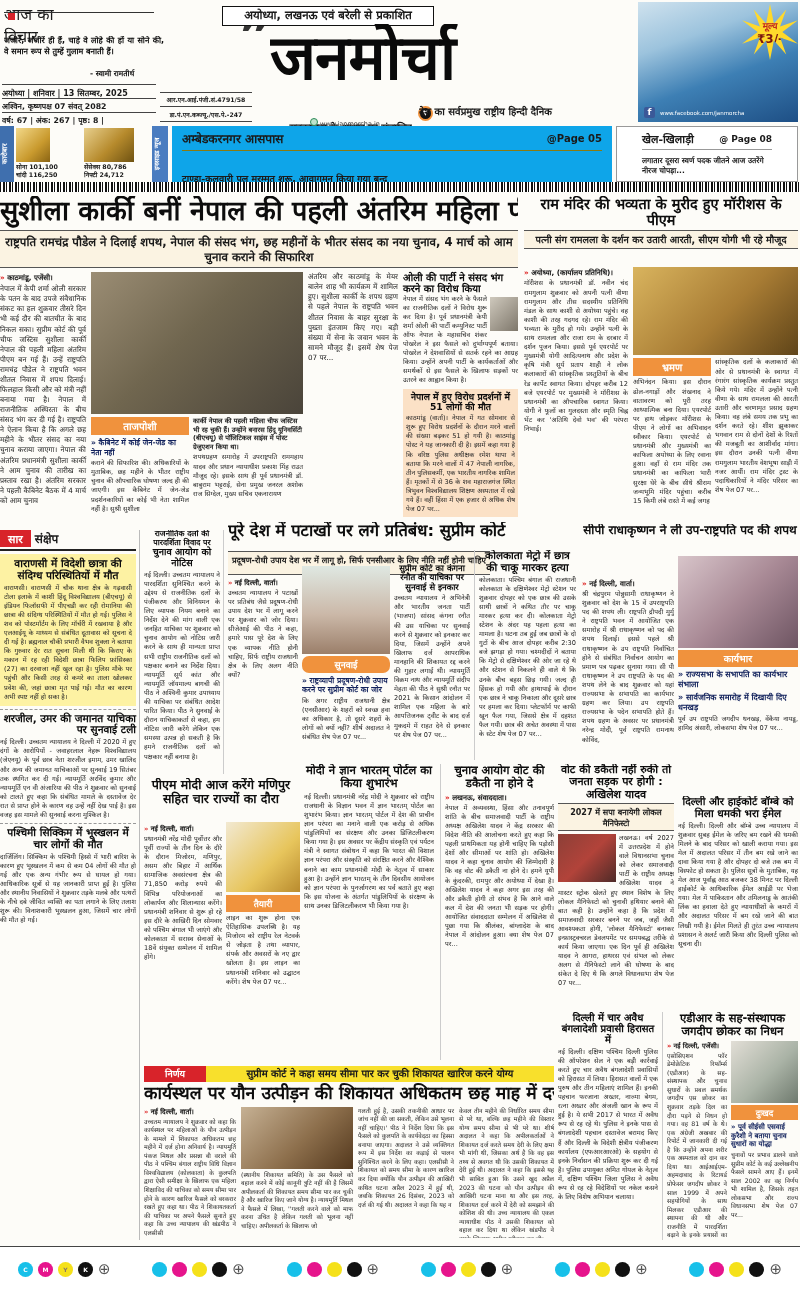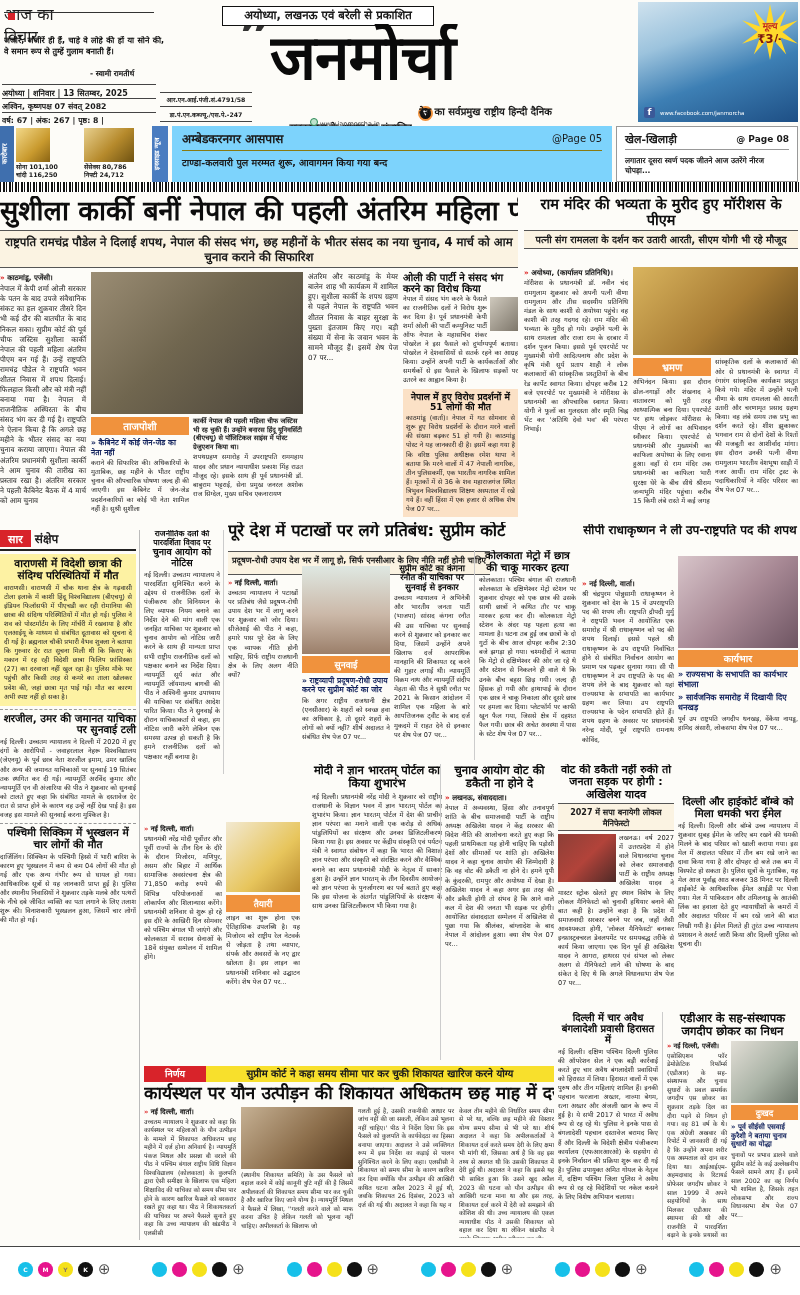--- a/index.html
+++ b/index.html
@@ -66,28 +66,28 @@
     <div class="abs" style="left:16px;top:37px;width:56px;font-size:6.3px;font-weight:bold;line-height:1.3;">
       <div>सोना 101,100</div>
       <div>चांदी 116,250</div>
     </div>
     <div class="abs ph" style="left:84px;top:2px;width:50px;height:34px;background:linear-gradient(135deg,#e8d08e,#b68a2c 55%,#6e5212);"></div>
     <div class="abs" style="left:84px;top:37px;width:64px;font-size:6.3px;font-weight:bold;line-height:1.3;">
       <div>सेंसेक्स 80,786</div>
       <div>निफ्टी 24,712</div>
     </div>
     <div class="abs vlabel" style="left:152px;top:0;width:16px;height:56px;font-size:6.5px;background:#4a7cc0;">इनसाइड न्यूज</div>
-    <div class="abs" style="left:172px;top:0;width:440px;height:56px;background:#7dd3fc;padding:4px 10px;">
+    <div class="abs" style="left:172px;top:0;width:440px;height:56px;background:#0ea5e9;padding:4px 10px;">
       <div style="display:flex;justify-content:space-between;align-items:center;border-bottom:1px solid #8a7a10;padding-bottom:3px;">
         <span style="font-weight:bold;font-size:12px;">अम्बेडकरनगर आसपास</span>
-        <span style="font-weight:normal;font-size:10px;">@Page 05</span>
-      </div>
-      <div style="font-size:9.5px;font-weight:bold;margin-top:5px;">टाण्डा-कलवारी पुल मरम्मत शुरू, आवागमन किया गया बन्द</div>
-    </div>
-    <div class="abs pstripbox" style="left:616px;top:0;width:182px;height:56px;padding:4px 8px;">
+        <span style="font-weight:bold;font-size:10px;">@Page 05</span>
+      </div>
+      <div style="font-size:9.5px;font-weight:bold;margin-top:21px;">टाण्डा-कलवारी पुल मरम्मत शुरू, आवागमन किया गया बन्द</div>
+    </div>
+    <div class="abs pstripbox" style="left:616px;top:0;width:182px;height:56px;padding:4px 25px;">
       <div style="display:flex;justify-content:space-between;align-items:center;border-bottom:1px solid #999;padding-bottom:3px;">
         <span style="font-weight:bold;font-size:11px;">खेल-खिलाड़ी</span>
         <span style="font-weight:bold;font-size:9px;">@ Page 08</span>
       </div>
       <div style="font-size:7.5px;font-weight:bold;margin-top:5px;">लगातार दूसरा स्वर्ण पदक जीतने आज उतरेंगे नीरज चोपड़ा...</div>
     </div>
   </div>
   <div class="abs" style="left:0;top:182px;width:800px;height:10px;background:repeating-linear-gradient(90deg,#111 0 1px,#fff 1px 3px,#111 3px 5px,#fff 5px 6px);"></div>
 
   <div class="abs" style="left:0;top:196px;width:518px;height:324px;">
@@ -178,21 +178,21 @@
   </div>
 
   <div class="abs subbar" style="left:228px;top:551px;width:262px;height:24px;font-size:8.2px;padding:2px;">प्रदूषण-रोधी उपाय देश भर में लागू हो, सिर्फ एनसीआर के लिए नीति नहीं होनी चाहिए</div>
   <div class="abs hl" style="left:228px;top:522px;width:356px;height:26px;font-size:16.5px;white-space:nowrap;">पूरे देश में पटाखों पर लगे प्रतिबंध: सुप्रीम कोर्ट</div>
   <div class="abs" style="left:228px;top:578px;width:70px;height:182px;">
     <div class="dl" style="font-size:6.8px;"><span class="mk">»</span> <span>नई दिल्ली, वार्ता।</span></div>
     <div class="body-s jt">उच्चतम न्यायालय ने पटाखों पर प्रतिबंध जैसे प्रदूषण-रोधी उपाय देश भर में लागू करने पर शुक्रवार को जोर दिया। सीजेआई की पीठ ने कहा, हमारे पास पूरे देश के लिए एक व्यापक नीति होनी चाहिए, सिर्फ राष्ट्रीय राजधानी क्षेत्र के लिए अलग नीति क्यों?</div>
   </div>
   <div class="abs ph" style="left:302px;top:566px;width:88px;height:88px;background:linear-gradient(180deg,#dfe8e2 0%,#cbb8a8 55%,#9b7f6a 100%);"></div>
   <div class="abs" style="left:302px;top:656px;width:88px;height:104px;">
-    <div class="obox" style="font-size:9px;">सुनवाई</div>
+    <div class="obox" style="font-size:9px;border-radius:7px;">सुनवाई</div>
     <div class="oh">» राष्ट्रव्यापी प्रदूषण-रोधी उपाय करने पर सुप्रीम कोर्ट का जोर</div>
     <div class="body-s jt">कि अगर राष्ट्रीय राजधानी क्षेत्र (एनसीआर) के शहरों को स्वच्छ हवा का अधिकार है, तो दूसरे शहरों के लोगों को क्यों नहीं? शीर्ष अदालत ने संबंधित शेष पेज 07 पर...</div>
   </div>
   <div class="abs" style="left:394px;top:564px;width:76px;height:196px;">
     <div class="hl" style="font-size:8.4px;text-align:center;">सुप्रीम कोर्ट का कंगना रनौत की याचिका पर सुनवाई से इनकार</div>
     <div class="body-s jt" style="margin-top:2px;">उच्चतम न्यायालय ने अभिनेत्री और भारतीय जनता पार्टी (भाजपा) सांसद कंगना रनौत की उस याचिका पर सुनवाई करने से शुक्रवार को इनकार कर दिया, जिसमें उन्होंने अपने खिलाफ दर्ज आपराधिक मानहानि की शिकायत रद्द करने की गुहार लगाई थी। न्यायमूर्ति विक्रम नाथ और न्यायमूर्ति संदीप मेहता की पीठ ने सुश्री रनौत पर 2021 के किसान आंदोलन में शामिल एक महिला के बारे आपत्तिजनक ट्वीट के बाद दर्ज मुकदमे में राहत देने से इनकार पर शेष पेज 07 पर...</div>
   </div>
 
   <div class="abs" style="left:474px;top:550px;width:102px;height:210px;border-left:1px solid #ccc;padding-left:4px;">
     <div class="hl" style="font-size:10.5px;text-align:center;">कोलकाता मेट्रो में छात्र की चाकू मारकर हत्या</div>
@@ -210,31 +210,32 @@
     <div class="oh" style="font-size:8px;">» राज्यसभा के सभापति का कार्यभार संभाला</div>
     <div class="oh" style="font-size:8px;">» सार्वजनिक समारोह में दिखायी दिए धनखड़</div>
     <div class="body-s jt">पूर्व उप राष्ट्रपति जगदीप धनखड़, वेंकैया नायडू, हामिद अंसारी, लोकसभा शेष पेज 07 पर...</div>
   </div>
 
   <div class="abs" style="left:678px;top:796px;width:120px;height:246px;">
     <div class="hl" style="font-size:10.5px;text-align:center;">दिल्ली और हाईकोर्ट बॉम्बे को मिला धमकी भरा ईमेल</div>
     <div class="body-s jt" style="margin-top:2px;">नई दिल्ली। दिल्ली और बॉम्बे उच्च न्यायालय में शुक्रवार सुबह ईमेल के जरिए बम रखने की धमकी मिलने के बाद परिसर को खाली कराया गया। इस मेल में अदालत परिसर में तीन बम रखे जाने का दावा किया गया है और दोपहर दो बजे तक बम में विस्फोट हो सकता है। पुलिस सूत्रों के मुताबिक, यह मेल आज पूर्वाह्न आठ बजकर 38 मिनट पर दिल्ली हाईकोर्ट के आधिकारिक ईमेल आईडी पर भेजा गया। मेल में पाकिस्तान और तमिलनाडु के आतंकी लिंक का हवाला देते हुए न्यायाधीशों के कमरों में और अदालत परिसर में बम रखे जाने की बात लिखी गयी है। ईमेल मिलते ही तुरंत उच्च न्यायालय प्रशासन ने अलर्ट जारी किया और दिल्ली पुलिस को सूचना दी।</div>
   </div>
 
+  <div class="abs hl" style="left:144px;top:778px;width:154px;height:42px;font-size:12.5px;text-align:center;">पीएम मोदी आज करेंगे मणिपुर सहित चार राज्यों का दौरा</div>
   <div class="abs" style="left:144px;top:824px;width:78px;height:240px;">
     <div class="dl" style="font-size:6.8px;"><span class="mk">»</span> <span>नई दिल्ली, वार्ता।</span></div>
     <div class="body-s jt">प्रधानमंत्री नरेंद्र मोदी पूर्वोत्तर और पूर्वी राज्यों के तीन दिन के दौरे के दौरान मिजोरम, मणिपुर, असम और बिहार में आर्थिक सामाजिक अवसंरचना क्षेत्र की 71,850 करोड़ रुपये की विभिन्न परियोजनाओं का लोकार्पण और शिलान्यास करेंगे। प्रधानमंत्री शनिवार से शुरू हो रहे इस दौरे के आखिरी दिन सोमवार को पश्चिम बंगाल भी जाएंगे और कोलकाता में सरास्व सेनाओं के 18वें संयुक्त सम्मेलन में शामिल होंगे।</div>
   </div>
   <div class="abs" style="left:226px;top:822px;width:74px;height:242px;">
     <div class="ph" style="width:74px;height:70px;background:linear-gradient(135deg,#f2e9d2 0%,#e7c55c 60%,#b98b2e 100%);"></div>
     <div class="obox" style="font-size:9px;margin-top:3px;">तैयारी</div>
     <div class="body-s jt" style="margin-top:2px;">लाइन का शुरू होना एक ऐतिहासिक उपलब्धि है। यह मिजोरम को राष्ट्रीय रेल नेटवर्क से जोड़ता है तथा व्यापार, संपर्क और अवसरों के नए द्वार खोलता है। इस लाइन का प्रधानमंत्री शनिवार को उद्घाटन करेंगे। शेष पेज 07 पर...</div>
   </div>
 
-  <div class="abs" style="left:312px;top:764px;width:130px;height:300px;">
+  <div class="abs" style="left:304px;top:764px;width:130px;height:300px;">
     <div class="hl" style="font-size:11.5px;text-align:center;">मोदी ने ज्ञान भारतम् पोर्टल का किया शुभारंभ</div>
     <div class="body-s jt" style="margin-top:3px;">नई दिल्ली। प्रधानमंत्री नरेंद्र मोदी ने शुक्रवार को राष्ट्रीय राजधानी के विज्ञान भवन में ज्ञान भारतम् पोर्टल का शुभारंभ किया। ज्ञान भारतम् पोर्टल में देश की प्राचीन ज्ञान परंपरा का मनाने वाली एक करोड़ से अधिक पांडुलिपियों का संरक्षण और उनका डिजिटलीकरण किया गया है। इस अवसर पर केंद्रीय संस्कृति एवं पर्यटन मंत्री ने स्वागत संबोधन में कहा कि भारत की विशाल ज्ञान परंपरा और संस्कृति को संरक्षित करने और वैश्विक बनाने का काम प्रधानमंत्री मोदी के नेतृत्व में साकार हुआ है। उन्होंने ज्ञान भारतम् के तीन दिवसीय आयोजन को ज्ञान परंपरा के पुनर्जागरण का पर्व बताते हुए कहा कि इस योजना के अंतर्गत पांडुलिपियों के संरक्षण के साथ उनका डिजिटलीकरण भी किया गया है।</div>
   </div>
 
   <div class="abs" style="left:440px;top:764px;width:114px;height:296px;border-left:1px solid #ccc;padding-left:4px;">
     <div class="hl" style="font-size:11.5px;text-align:center;">चुनाव आयोग वोट की डकैती ना होने दे</div>
     <div class="dl" style="margin-top:2px;"><span class="mk">»</span> <span>लखनऊ, संवाददाता।</span></div>
     <div class="body-s jt">नेपाल में अव्यवस्था, हिंसा और तनावपूर्ण शांति के बीच समाजवादी पार्टी के राष्ट्रीय अध्यक्ष अखिलेश यादव ने केंद्र सरकार की विदेश नीति की आलोचना करते हुए कहा कि पहली प्राथमिकता यह होनी चाहिए कि पड़ोसी देशों और सीमाओं पर शांति हो। अखिलेश यादव ने कहा चुनाव आयोग की जिम्मेदारी है कि वह वोट की डकैती ना होने दे। हमने यूपी के कुंदरकी, रामपुर और अयोध्या में देखा है। अखिलेश यादव ने कहा अगर इस तरह की और डकैती होगी तो संभव है कि आने वाले कल में देश की जनता भी सड़क पर होगी। आयोजित संवाददाता सम्मेलन में अखिलेश से पूछा गया कि श्रीलंका, बांग्लादेश के बाद नेपाल में आंदोलन हुआ। क्या शेष पेज 07 पर...</div>
   </div>
 

